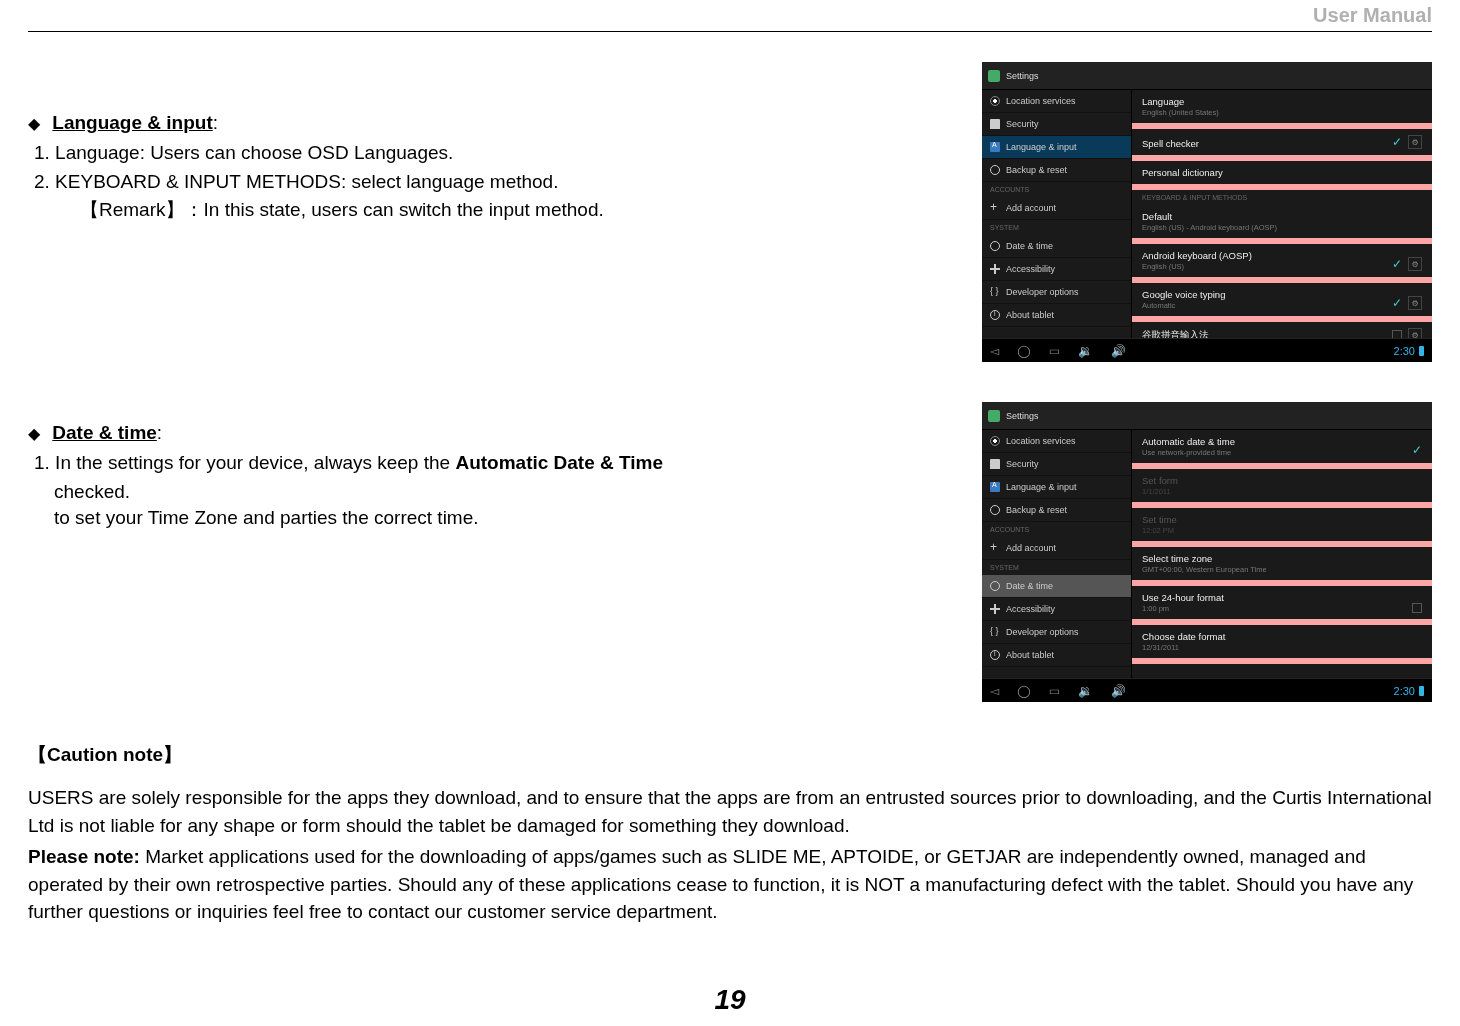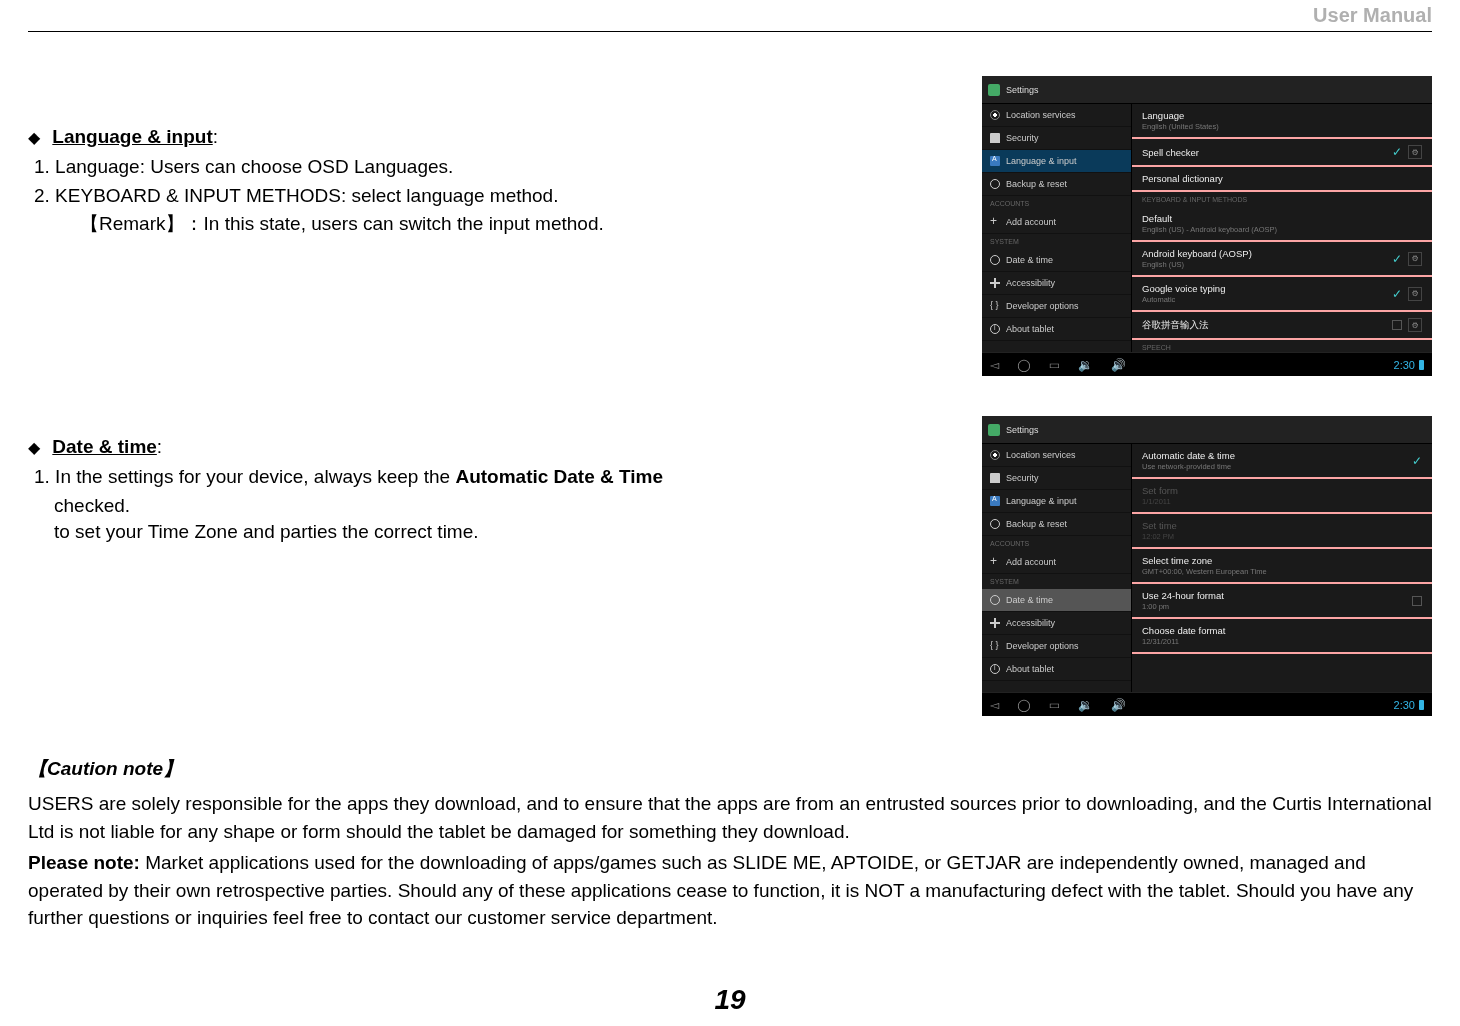--- a/index.html
+++ b/index.html
@@ -14,37 +14,37 @@
       padding: 0 28px;
     }
     .header {
       text-align: right;
       font-weight: bold;
       color: #b0b0b0;
       font-size: 20px;
       padding-top: 4px;
       padding-bottom: 4px;
       border-bottom: 1.5px solid #000;
-      margin-bottom: 44px;
+      margin-bottom: 30px;
     }
     .section {
       display: flex;
       gap: 30px;
       margin-bottom: 40px;
       align-items: flex-start;
       justify-content: space-between;
     }
     .section-text { flex: 1; padding-top: 50px; max-width: 800px; }
     .section-text-2 { padding-top: 20px; }
     .heading-line { display: flex; align-items: center; gap: 12px; margin-bottom: 6px; }
     .diamond { font-size: 16px; }
     .num-item { margin-left: 6px; margin-bottom: 2px; line-height: 1.4; }
     .num-item-ind { margin-left: 52px; line-height: 1.4; }
     .sub-ind { margin-left: 26px; line-height: 1.4; }
-    .caution { font-weight: bold; margin-top: 20px; margin-bottom: 8px; font-style: italic; }
+    .caution { font-weight: bold; margin-top: 20px; margin-bottom: 16px; }
     .body-text { line-height: 1.45; margin-bottom: 4px; }
     .page-num {
       position: absolute;
       bottom: 10px;
       left: 0;
       width: 100%;
       text-align: center;
       font-weight: bold;
       font-style: italic;
       font-size: 28px;
@@ -95,24 +95,24 @@
     .icon-plus { color: #ccc; font-size: 12px; line-height: 8px; }
     .icon-clock { border: 1px solid #ccc; border-radius: 50%; }
     .icon-hand { background: #ccc; clip-path: polygon(40% 0, 60% 0, 60% 40%, 100% 40%, 100% 60%, 60% 60%, 60% 100%, 40% 100%, 40% 60%, 0 60%, 0 40%, 40% 40%); transform: rotate(0); }
     .icon-dev { color: #ccc; font-size: 9px; line-height: 9px; }
     .icon-about { border: 1px solid #ccc; border-radius: 50%; position: relative; }
     .icon-about::after { content: "i"; color: #ccc; font-size: 7px; position: absolute; top: -1px; left: 3px; }
     
     .content { flex: 1; background: #1a1a1a; overflow: hidden; }
     .content-item {
       padding: 6px 10px;
-      border-bottom: 2px solid #fca5a5;
+      border-bottom: 6px solid #fca5a5;
       display: flex;
       justify-content: space-between;
-      align-items: center;
+      align-items: flex-end;
     }
     .content-item .main { font-size: 9.5px; color: #eee; }
     .content-item .sub { font-size: 7.5px; color: #777; margin-top: 1px; }
     .content-item.dim .main { color: #555; }
     .content-item.dim .sub { color: #444; }
     .content-cat { padding: 4px 10px; font-size: 7px; color: #666; text-transform: uppercase; }
     .settings-btn { width: 14px; height: 14px; border: 1px solid #444; display: flex; align-items: center; justify-content: center; color: #888; font-size: 8px; }
     .check { color: #4cc; font-size: 12px; }
     .check-empty { width: 10px; height: 10px; border: 1px solid #555; }
 

